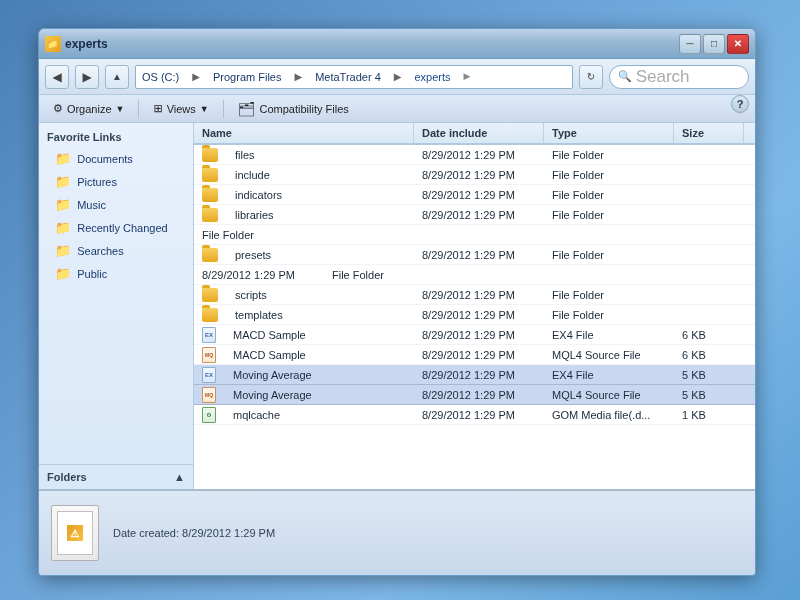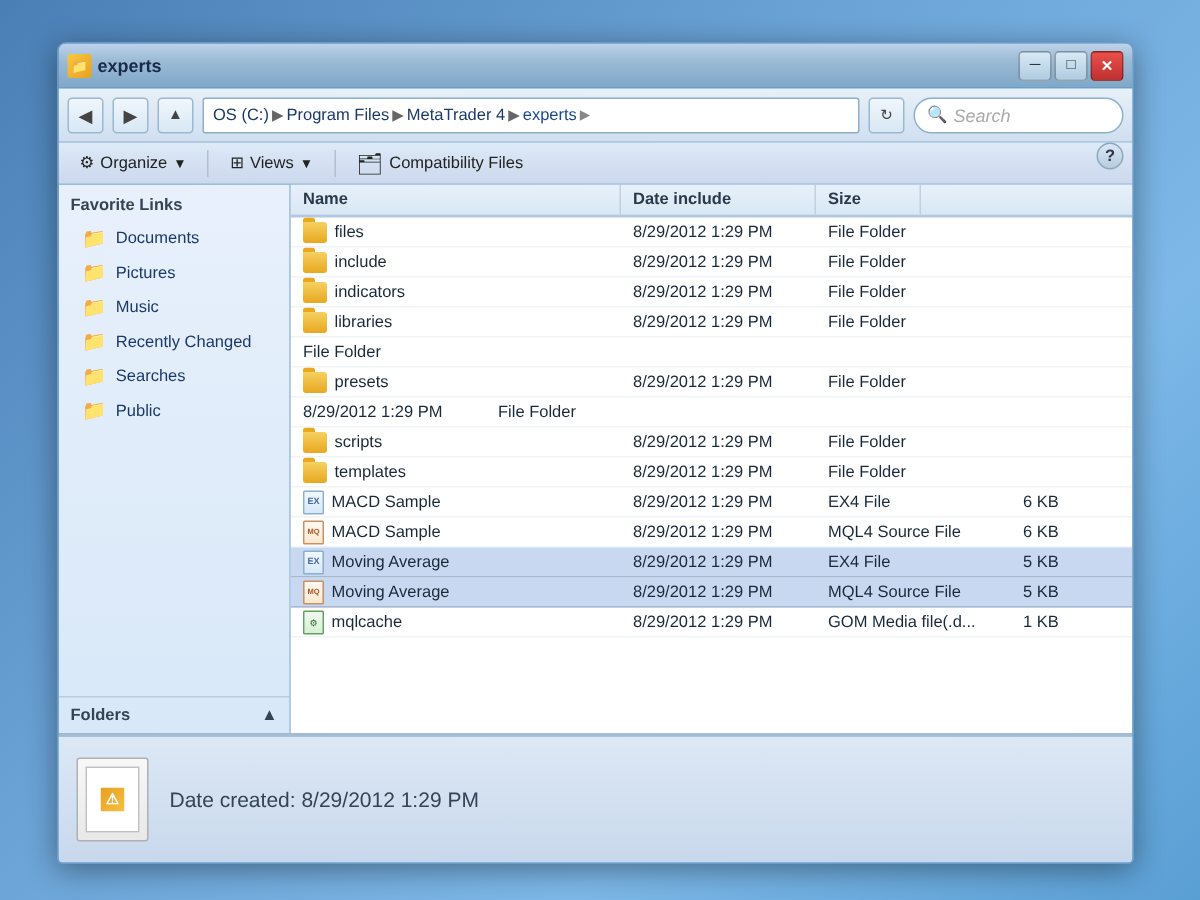--- a/index.html
+++ b/index.html
@@ -75,21 +75,21 @@
       height: 24px;
       background: white;
       border: 1px solid #8ab0cc;
       border-radius: 2px;
       display: flex; align-items: center;
       padding: 0 6px;
       font-size: 11px; color: #222;
       overflow: hidden;
     }
     .address-path {
-      display: flex; align-items: flex-start; gap: 2px;
+      display: flex; align-items: flex-start; gap: 13px;
       font-size: 11px; color: #1a3a6a;
     }
     .path-sep { color: #666; font-size: 10px; }
     .path-item { color: #1a4a8a; font-weight: 500; }
     .path-arrow { color: #888; font-size: 9px; }
     .search-box {
       width: 140px; height: 24px;
       background: white;
       border: 1px solid #8ab0cc;
       border-radius: 12px;
@@ -175,21 +175,21 @@
       display: flex; align-items: center;
       height: 20px; cursor: pointer;
       border-bottom: 1px solid #f0f4f8;
     }
     .file-row.selected { background: #c8d8f0; border-bottom: 1px solid #a8b8d0; }
     .file-cell {
       padding: 0 8px; font-size: 11px; color: #1a2a3a;
       height: 100%; display: flex; align-items: center;
       overflow: hidden; white-space: nowrap;
     }
-    .cell-name { width: 220px; display: flex; align-items: center; gap: 5px; }
+    .cell-name { width: 220px; display: flex; align-items: center; gap: 17px; }
     .cell-date { width: 130px; }
     .cell-type { width: 130px; }
     .cell-size { width: 70px; }
     .folder-icon-sm {
       width: 16px; height: 14px;
       background: linear-gradient(180deg, #f5d060, #e8a820);
       border-radius: 0 2px 2px 2px;
       position: relative; flex-shrink: 0;
     }
     .folder-icon-sm::before {
@@ -255,21 +255,21 @@
       background: linear-gradient(135deg, #e8a020, #f5c040);
       border: 2px solid white;
       border-radius: 2px;
       display: flex; align-items: center; justify-content: center;
       font-size: 10px; color: white; font-weight: bold;
     }
     .bottom-info { flex: 1; }
     .bottom-title { font-size: 12px; font-weight: 600; color: #1a2a4a; margin-bottom: 4px; }
     .bottom-detail { font-size: 11px; color: #334455; margin-bottom: 2px; }
     .bottom-right {
-      font-size: 14px; color: #334455; text-align: left;
+      font-size: 11px; color: #334455; text-align: left;
     }
     .help-btn {
       width: 18px; height: 18px;
       background: linear-gradient(180deg, #d8e8f8, #b8ccdc);
       border: 1px solid #8aa8c0;
       border-radius: 50%;
       display: flex; align-items: center; justify-content: center;
       font-size: 11px; font-weight: bold; color: #334;
       cursor: pointer; align-self: flex-start;
     }
@@ -305,21 +305,21 @@
         <span class="path-sep">▶</span>
         <span>MetaTrader 4</span>
         <span class="path-sep">▶</span>
         <span class="path-item">experts</span>
         <span class="path-arrow">▶</span>
       </div>
     </div>
     <div class="nav-btn" style="font-size:10px;">↻</div>
     <div class="search-box">
       <span class="search-icon-inner">🔍</span>
-      <span style="font-size:12px;color:#aaa;font-style:italic;">Search</span>
+      <span style="font-size:17px;color:#aaa;">Search</span>
     </div>
   </div>
 
   <div class="menu-bar">
     <div class="menu-item">
       <span>⚙</span>
       <span>Organize</span>
       <span style="font-size:9px;">▼</span>
     </div>
     <div class="menu-separator"></div>
@@ -371,20 +371,21 @@
           <span>Folders</span>
           <span>▲</span>
         </div>
       </div>
     </div>
 
     <div class="file-list-area">
       <div class="file-list-header">
         <div class="col-header col-name">Name</div>
         <div class="col-header col-date">Date include</div>
+        <div class="col-header col-type">Type</div>
         <div class="col-header col-size">Size</div>
       </div>
       <div class="file-list" id="file-list">
           <div class="file-row">
     <div class="file-cell cell-name">
       <div class="folder-icon-sm"></div>
       <span>files</span>
     </div>
     <div class="file-cell cell-date">8/29/2012 1:29 PM</div>
     <div class="file-cell cell-type">File Folder</div>

